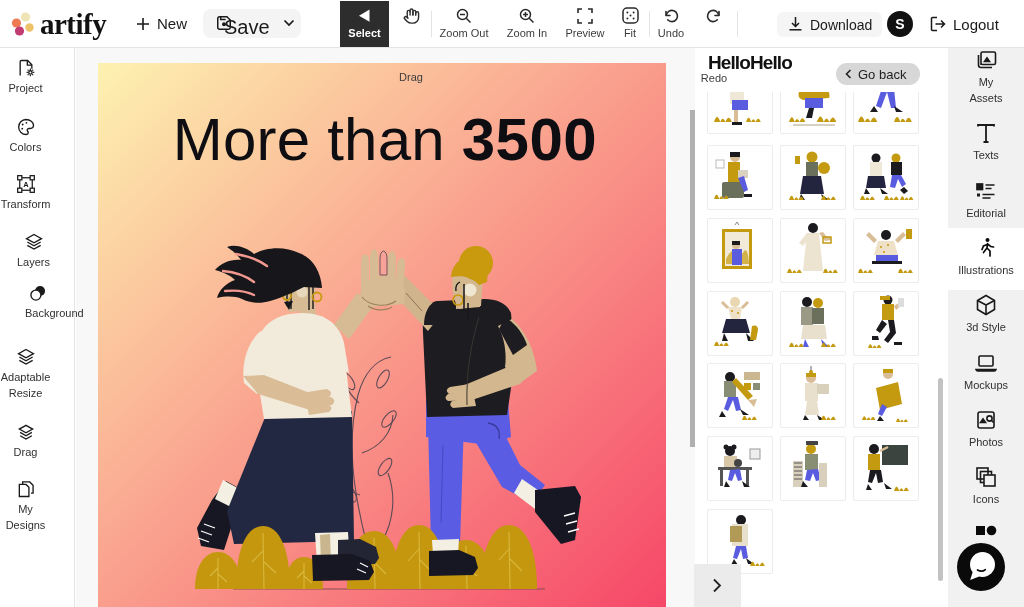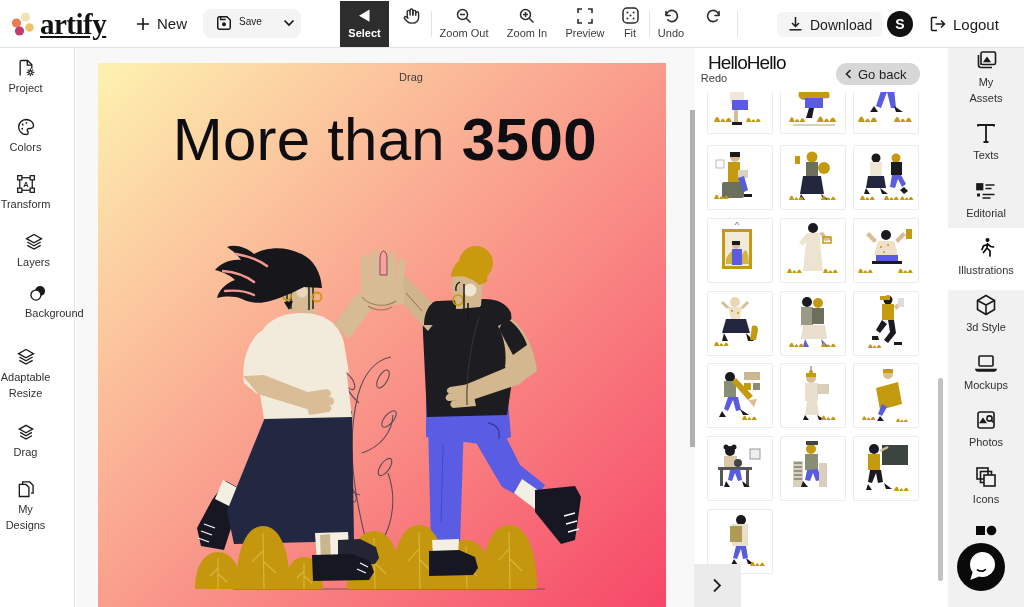--- a/index.html
+++ b/index.html
@@ -31,34 +31,34 @@
 <body>
 
 <div id="topbar">
 
   <svg class="abs" style="left:10px; top:11px;" width="26" height="26" viewBox="0 0 26 26">
     <circle cx="6.5" cy="12" r="4.6" fill="#ed7a52"></circle>
     <circle cx="15.5" cy="6" r="4.6" fill="#efe5b4"></circle>
     <circle cx="9.5" cy="20" r="4.6" fill="#c23c72"></circle>
     <circle cx="19.5" cy="16.5" r="4.2" fill="#edc269"></circle>
   </svg>
-  <div class="abs" style="left:40px; top:8px; font-family:'Liberation Serif',serif; font-weight:bold; font-size:29px; color:#121212; letter-spacing:-0.5px;text-decoration:underline;">artify</div>
+  <div class="abs" style="left:40px; top:8px; font-family:'Liberation Serif',serif; font-weight:bold; font-size:29px; color:#121212; letter-spacing:-0.5px;">artify</div>
 
   <svg class="abs" style="left:136px; top:17px;" width="14" height="14" viewBox="0 0 14 14">
       <path d="M7 1v12M1 7h12" stroke="#1a1a1a" stroke-width="1.6"></path>
     </svg>
   <div class="abs" style="left:157px; top:15px; font-size:15px; color:#1a1a1a;">New</div>
 
   <div class="abs" style="left:203px; top:9px; width:98px; height:29px; background:#f4f4f4; border-radius:8px;"></div>
   <svg class="abs" style="left:214px; top:13px;" width="20" height="20" viewBox="0 0 24 24" fill="none" stroke="#1a1a1a" stroke-width="1.8">
     <path d="M4.5 6.5a2 2 0 0 1 2-2h9l4 4v9a2 2 0 0 1-2 2h-11a2 2 0 0 1-2-2z"></path>
     <circle cx="12" cy="13.5" r="2.4" fill="#1a1a1a" stroke="none"></circle>
     <path d="M8 4.6v3.2h6"></path>
   </svg>
-  <div class="abs" style="left:239px; top:16px; font-size:10px; color:#1a1a1a;">Save</div>
+  <div class="abs" style="left:224px; top:16px; font-size:20px; color:#1a1a1a;">Save</div>
   <svg class="abs" style="left:283px; top:19px;" width="12" height="8" viewBox="0 0 12 8">
       <path d="M1.5 1.5 6 6l4.5-4.5" fill="none" stroke="#1a1a1a" stroke-width="1.7"></path>
     </svg>
 
   <div class="abs" style="left:340px; top:1px; width:49px; height:46px; background:#2d2d2d;"></div>
   <svg class="abs" style="left:355px; top:7px;" width="18" height="18" viewBox="0 0 18 18">
       <path d="M14.5 2.5 4 8.8l10.5 6z" fill="#fff"></path>
     </svg>
   <div class="tb-lab" style="left:364.5px; top:27px; color:#fff; font-weight:bold;">Select</div>
 
@@ -335,21 +335,21 @@
     <path d="M331 488 L361 487 L377 494 L380 505 L375 512 L331 513 Z" fill="#171723"></path>
 
     <path d="M424 416 L450 434 L441 449 L416 430 Z" fill="#f3efe2"></path>
     <path d="M437 427 L477 423 L483 434 L477 477 L463 481 L437 449 Z" fill="#171723"></path>
     <path d="M466 453 l11 -3 M468 461 l11 -3 M470 469 l11 -3" stroke="#fff" stroke-width="1.3"></path>
   </svg>
 </div>
 <div id="mainscroll"></div>
 
 <div id="rightpanel">
-  <div class="abs" style="left:13px; top:4px; font-size:19px; font-weight:normal; color:#111; letter-spacing:-0.9px;">HelloHello</div>
+  <div class="abs" style="left:13px; top:4px; font-size:19px; font-weight:bold; color:#111; letter-spacing:-0.9px;">HelloHello</div>
   <div class="abs" style="left:141px; top:15px; width:84px; height:22px; background:#d7d7d7; border-radius:11px;">
     <svg class="abs" style="left:9px; top:6px;" width="7" height="10" viewBox="0 0 7 10">
         <path d="M5.5 1 1.5 5l4 4" fill="none" stroke="#222" stroke-width="1.6"></path>
       </svg>
     <div class="abs" style="left:22px; top:4px; font-size:13px; color:#222;">Go back</div>
   </div>
 </div>
 <div id="gridwrap">
     <div class="cell" style="left: 12px; top: -23px;">
       <svg width="64" height="63" viewBox="0 0 64 63">

